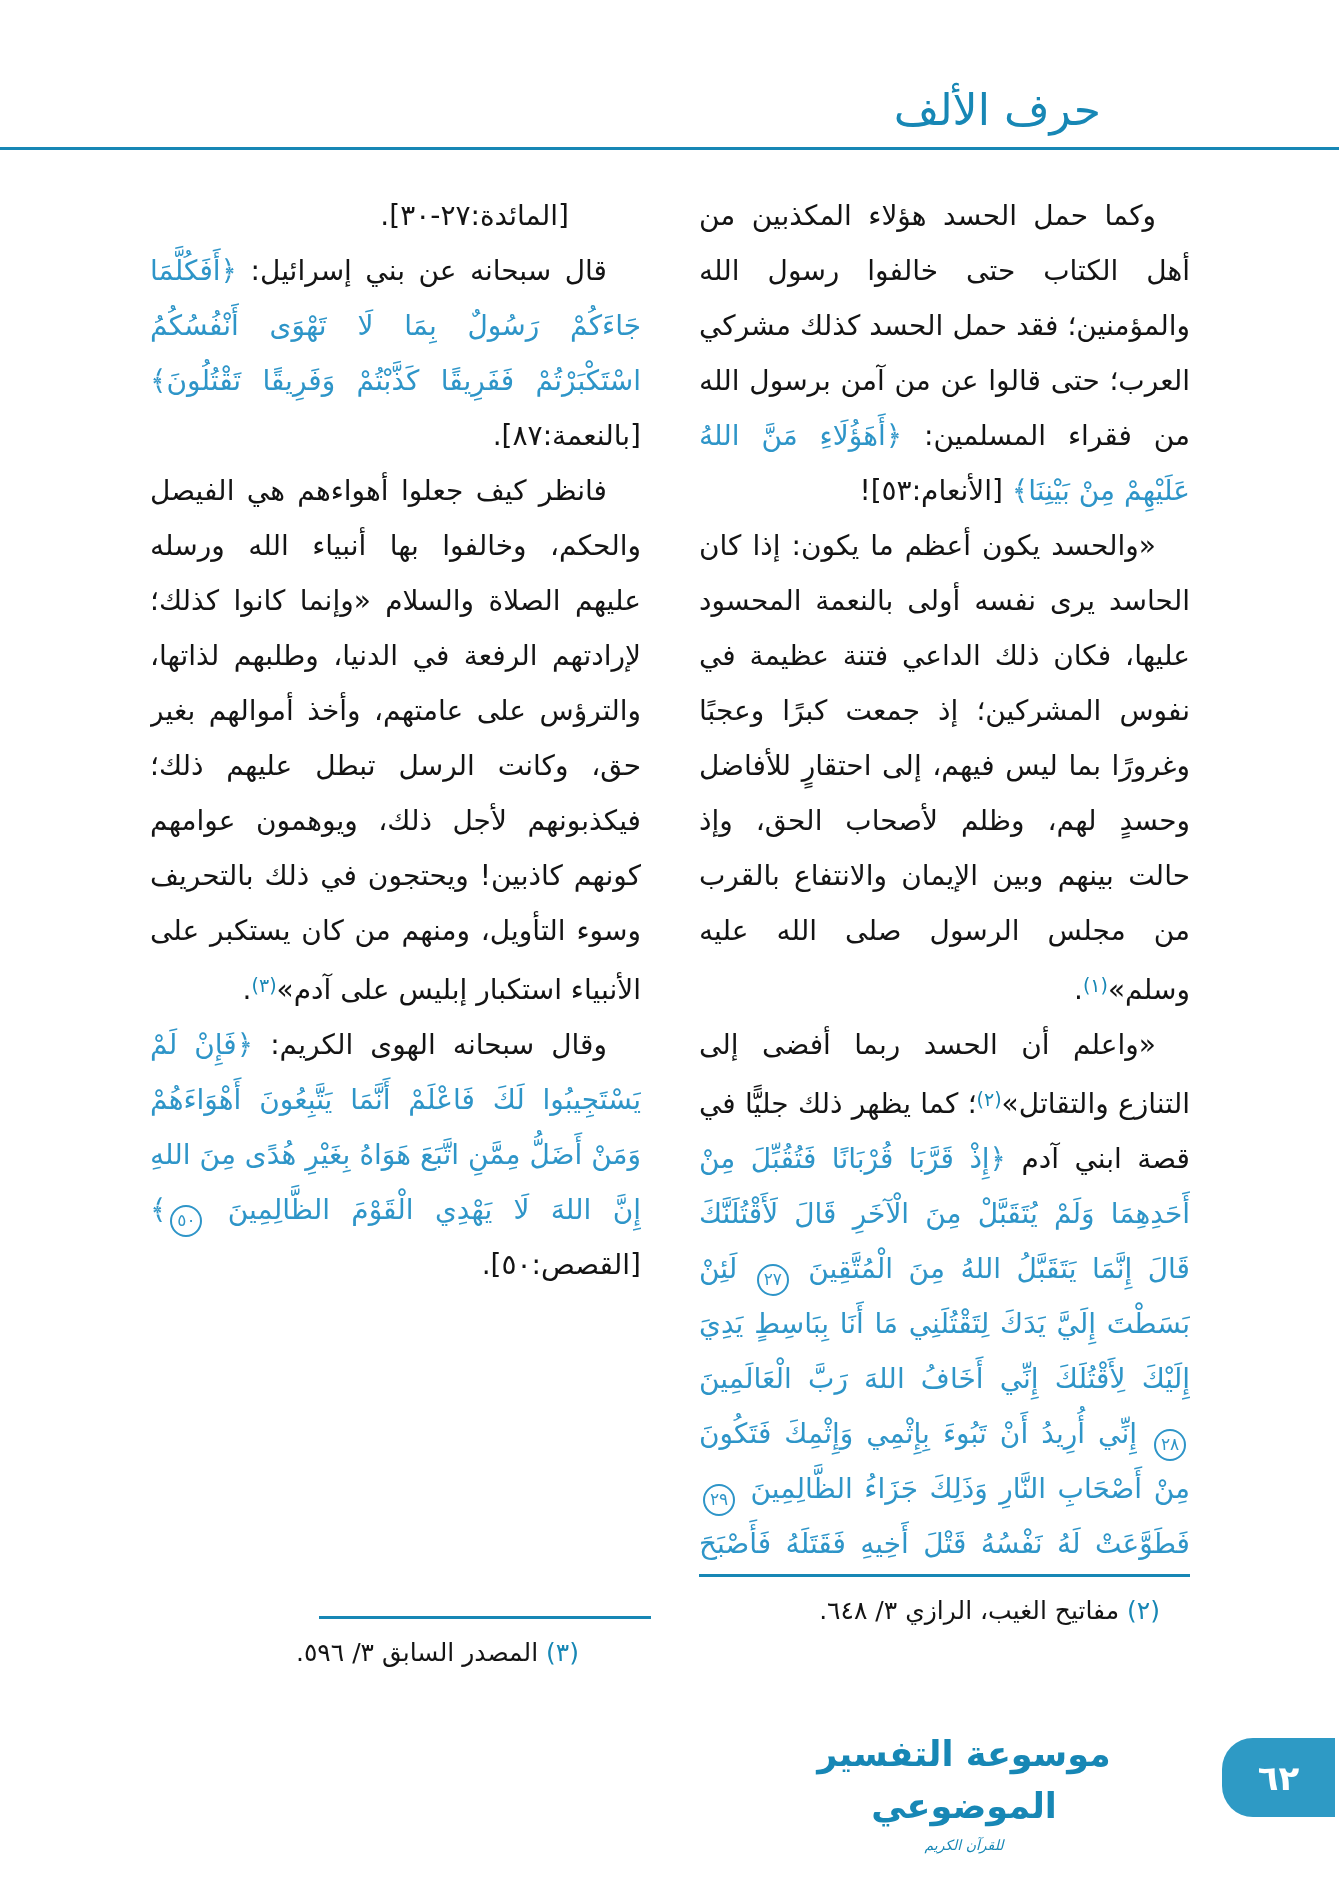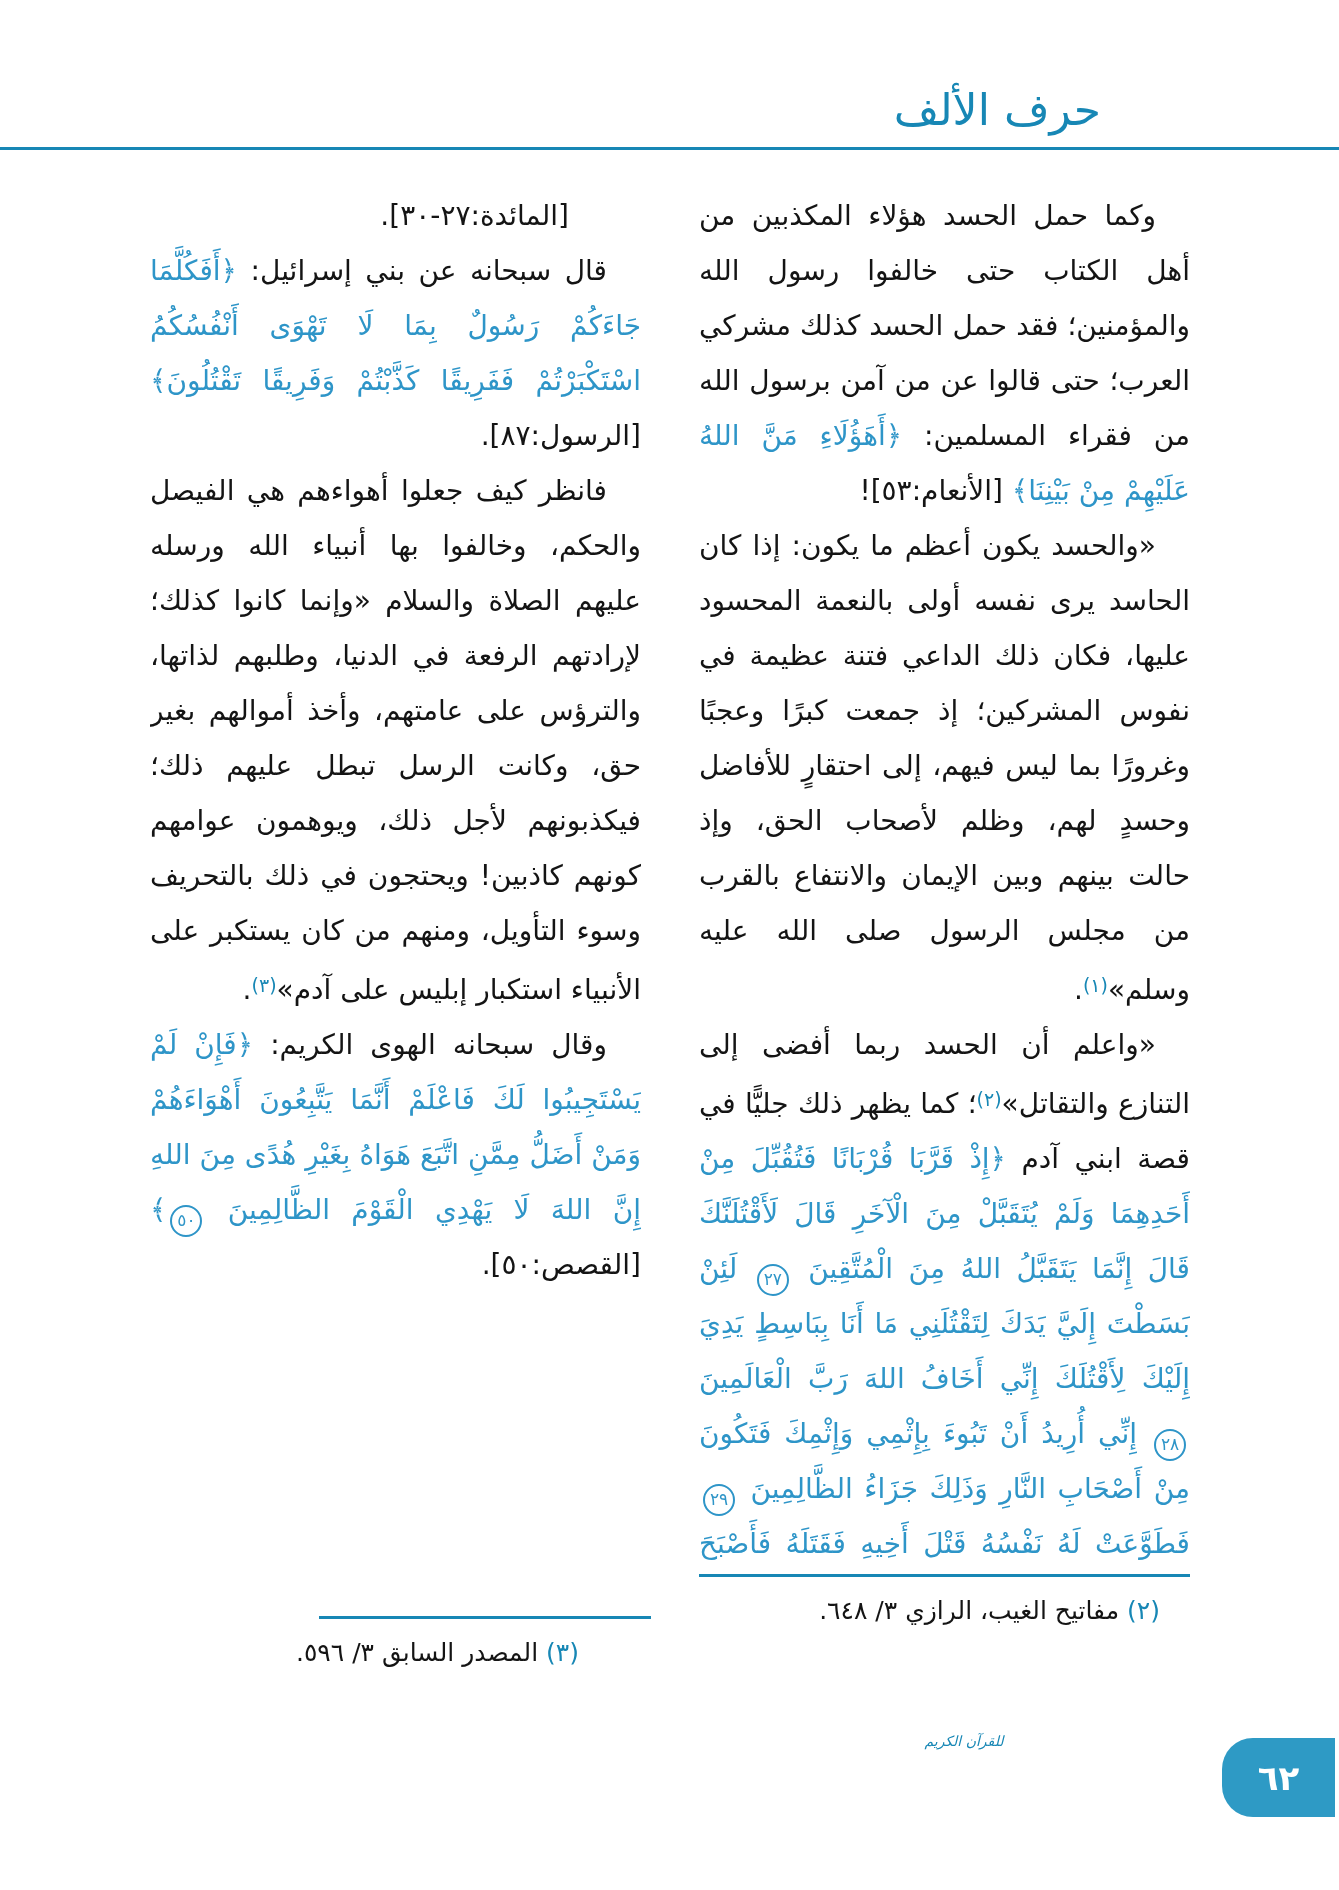--- a/index.html
+++ b/index.html
@@ -106,38 +106,39 @@
       <p class="para"><span>«والحسد يكون أعظم ما يكون: إذا كان الحاسد يرى نفسه أولى بالنعمة المحسود عليها، فكان ذلك الداعي فتنة عظيمة في نفوس المشركين؛ إذ جمعت كبرًا وعجبًا وغرورًا بما ليس فيهم، إلى احتقارٍ للأفاضل وحسدٍ لهم، وظلم لأصحاب الحق، وإذ حالت بينهم وبين الإيمان والانتفاع بالقرب من مجلس الرسول صلى الله عليه وسلم»</span><span class="fnref">(١)</span><span>.</span></p>
 
       <p class="para"><span>«واعلم أن الحسد ربما أفضى إلى التنازع والتقاتل»</span><span class="fnref">(٢)</span><span>؛ كما يظهر ذلك جليًّا في قصة ابني آدم </span><span class="quran">﴿إِذْ قَرَّبَا قُرْبَانًا فَتُقُبِّلَ مِنْ أَحَدِهِمَا وَلَمْ يُتَقَبَّلْ مِنَ الْآخَرِ قَالَ لَأَقْتُلَنَّكَ قَالَ إِنَّمَا يَتَقَبَّلُ اللهُ مِنَ الْمُتَّقِينَ </span><span class="ayah">٢٧</span><span class="quran"> لَئِنْ بَسَطْتَ إِلَيَّ يَدَكَ لِتَقْتُلَنِي مَا أَنَا بِبَاسِطٍ يَدِيَ إِلَيْكَ لِأَقْتُلَكَ إِنِّي أَخَافُ اللهَ رَبَّ الْعَالَمِينَ </span><span class="ayah">٢٨</span><span class="quran"> إِنِّي أُرِيدُ أَنْ تَبُوءَ بِإِثْمِي وَإِثْمِكَ فَتَكُونَ مِنْ أَصْحَابِ النَّارِ وَذَلِكَ جَزَاءُ الظَّالِمِينَ </span><span class="ayah">٢٩</span><span class="quran"> فَطَوَّعَتْ لَهُ نَفْسُهُ قَتْلَ أَخِيهِ فَقَتَلَهُ فَأَصْبَحَ مِنَ الْخَاسِرِينَ </span></p>
     </div>
 
     <div class="col col-left">
       <p class="para refline">[المائدة:٢٧-٣٠].</p>
 
 
 
-      <p class="para"><span>قال سبحانه عن بني إسرائيل: </span><span class="quran">﴿أَفَكُلَّمَا جَاءَكُمْ رَسُولٌ بِمَا لَا تَهْوَى أَنْفُسُكُمُ اسْتَكْبَرْتُمْ فَفَرِيقًا كَذَّبْتُمْ وَفَرِيقًا تَقْتُلُونَ﴾</span><span> [الرسول:٨٧].</span></p>
+      <p class="para"><span>قال سبحانه عن بني إسرائيل: </span><span class="quran">﴿أَفَكُلَّمَا جَاءَكُمْ رَسُولٌ بِمَا لَا تَهْوَى أَنْفُسُكُمُ اسْتَكْبَرْتُمْ فَفَرِيقًا كَذَّبْتُمْ وَفَرِيقًا تَقْتُلُونَ﴾</span><span> [بالنعمة:٨٧].</span></p>
 
       <p class="para"><span>فانظر كيف جعلوا أهواءهم هي الفيصل والحكم، وخالفوا بها أنبياء الله ورسله عليهم الصلاة والسلام «وإنما كانوا كذلك؛ لإرادتهم الرفعة في الدنيا، وطلبهم لذاتها، والترؤس على عامتهم، وأخذ أموالهم بغير حق، وكانت الرسل تبطل عليهم ذلك؛ فيكذبونهم لأجل ذلك، ويوهمون عوامهم كونهم كاذبين! ويحتجون في ذلك بالتحريف وسوء التأويل، ومنهم من كان يستكبر على الأنبياء استكبار إبليس على آدم»</span><span class="fnref">(٣)</span><span>.</span></p>
 
       <p class="para"><span>وقال سبحانه الهوى الكريم: </span><span class="quran">﴿فَإِنْ لَمْ يَسْتَجِيبُوا لَكَ فَاعْلَمْ أَنَّمَا يَتَّبِعُونَ أَهْوَاءَهُمْ وَمَنْ أَضَلُّ مِمَّنِ اتَّبَعَ هَوَاهُ بِغَيْرِ هُدًى مِنَ اللهِ إِنَّ اللهَ لَا يَهْدِي الْقَوْمَ الظَّالِمِينَ </span><span class="ayah">٥٠</span><span class="quran">﴾</span><span> [القصص:٥٠].</span></p>
     </div>
 
   </div>
 
   <div class="fn-right">
     <div class="fn-rule"></div>
     <p class="fn-item"><span class="fn-marker">(٢)</span> <span>مفاتيح الغيب، الرازي ٣/ ٦٤٨.</span></p>
   </div>
 
   <div class="fn-left">
     <div class="fn-rule short"></div>
     <p class="fn-item"><span class="fn-marker">(٣)</span> <span>المصدر السابق ٣/ ٥٩٦.</span></p>
   </div>
 
   <div class="footer-logo">
+    <div class="logo-main">موسوعة التفسير الموضوعي</div>
     <div class="logo-sub">للقرآن الكريم</div>
   </div>
 
   <div class="page-badge">٦٢</div>
 
 </div>
 
 </body></html>

